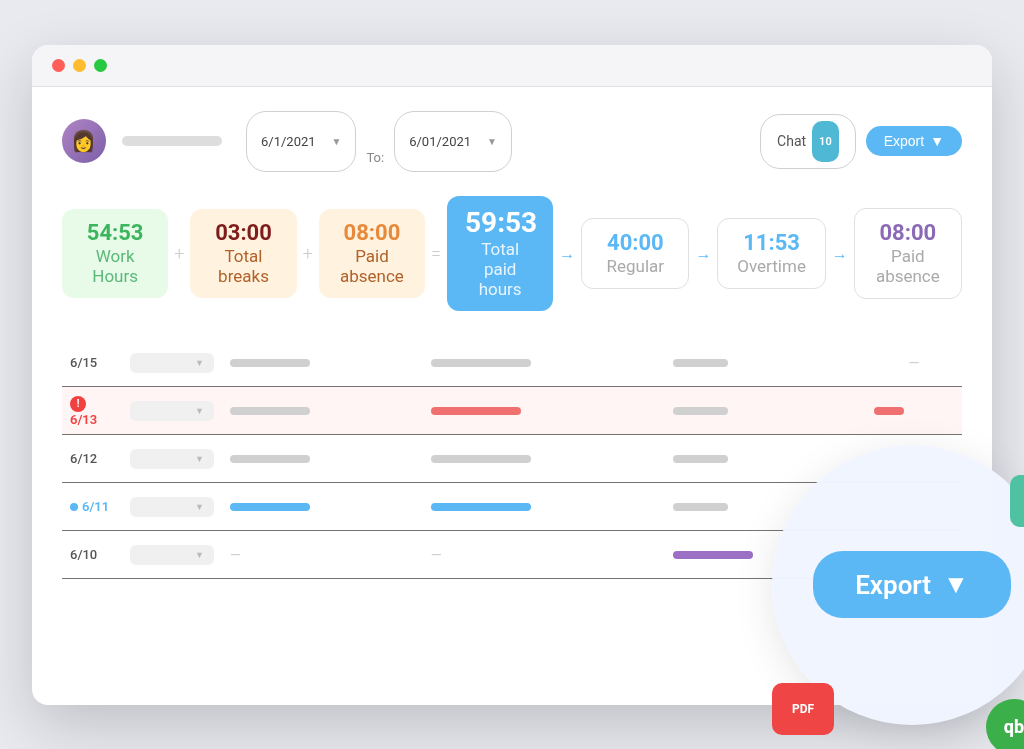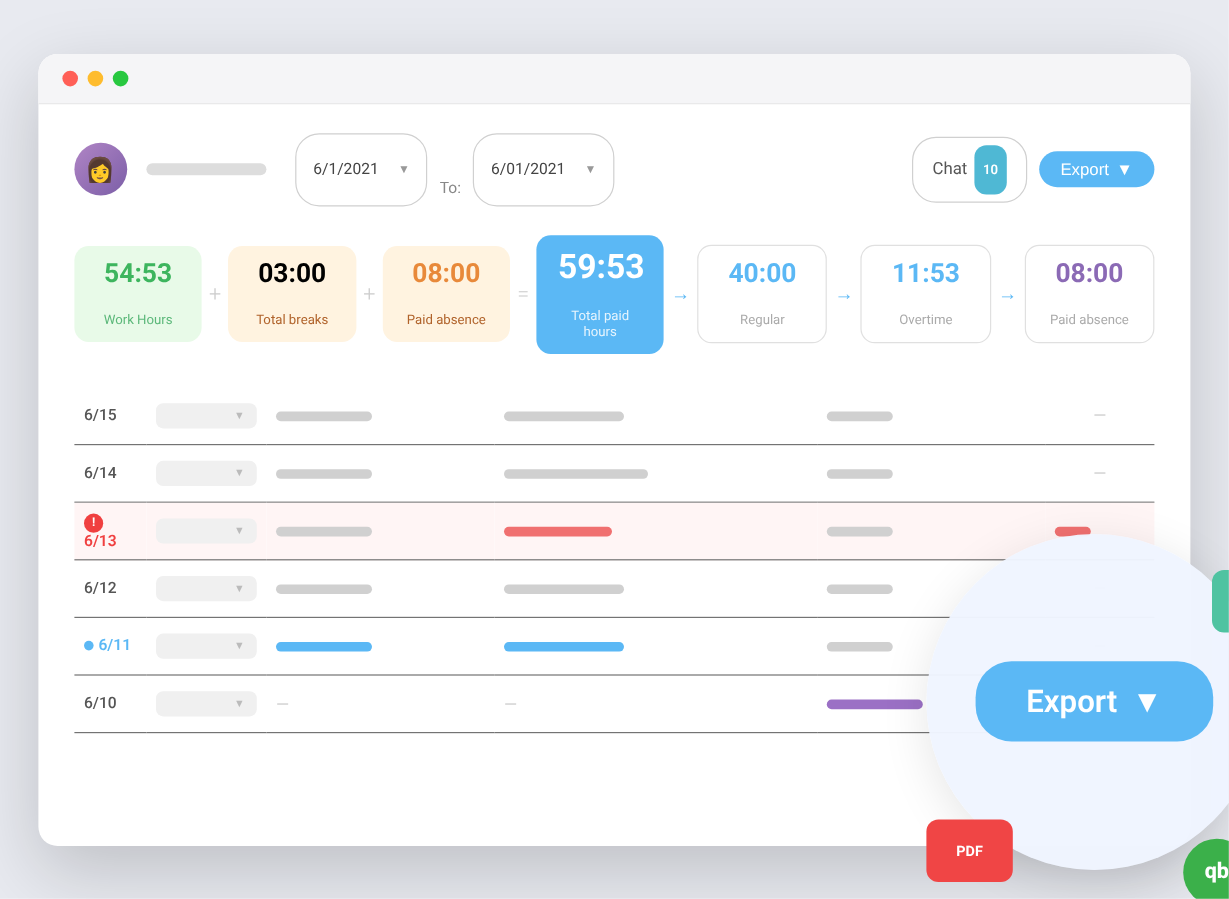--- a/index.html
+++ b/index.html
@@ -154,31 +154,31 @@
       min-width: 0;
     }
 
     .tile-value {
       font-size: 22px;
       font-weight: 700;
       line-height: 1.1;
     }
 
     .tile-label {
-      font-size: 11px;
-      margin-top: 19px;
+      font-size: 17px;
+      margin-top: 1px;
       font-weight: 400;
     }
 
     .tile-work { background: #e8fae8; }
     .tile-work .tile-value { color: #3db55e; }
     .tile-work .tile-label { color: #5cb87a; }
 
     .tile-unpaid { background: #fff3e0; }
-    .tile-unpaid .tile-value { color: #000000; }
+    .tile-unpaid .tile-value { color: #7f1d1d; }
     .tile-unpaid .tile-label { color: #b0622a; }
 
     .tile-paid-abs { background: #fff3e0; }
     .tile-paid-abs .tile-value { color: #e8893a; }
     .tile-paid-abs .tile-label { color: #b0622a; }
 
     .tile-total { background: #5bb8f5; }
     .tile-total .tile-value { color: #fff; font-size: 28px; }
     .tile-total .tile-label { color: rgba(255,255,255,0.85); }
 
@@ -341,21 +341,21 @@
       border-radius: 10px;
       display: flex; align-items: center; justify-content: center;
       color: #fff; font-size: 12px; font-weight: 700;
       pointer-events: all;
     }
 
     .export-icon-pdf {
       position: absolute;
       bottom: 30px;
       left: 40px;
-      width: 72px; height: 52px;
+      width: 62px; height: 52px;
       background: #f04545;
       border-radius: 10px;
       display: flex; align-items: center; justify-content: center;
       color: #fff; font-size: 12px; font-weight: 700;
       pointer-events: all;
     }
 
     .export-icon-qb {
       position: absolute;
       bottom: 10px;
@@ -458,39 +458,20 @@
               <div class="dropdown-mock">
                 <span></span>
                 <span class="dd-arrow">▼</span>
               </div>
             </td>
             <td class="bar-cell">
               <div class="bar bar-gray" style="width:80px"></div>
             </td>
             <td class="bar-cell">
               <div class="bar bar-gray" style="width:100px"></div>
-            </td>
-            <td class="bar-cell">
-              <div class="bar bar-gray" style="width:55px"></div>
-            </td>
-            <td class="dash-cell">—</td>
-          </tr>
-          <tr>
-            <td class="date-cell">6/14</td>
-            <td class="dropdown-cell">
-              <div class="dropdown-mock">
-                <span></span>
-                <span class="dd-arrow">▼</span>
-              </div>
-            </td>
-            <td class="bar-cell">
-              <div class="bar bar-gray" style="width:80px"></div>
-            </td>
-            <td class="bar-cell">
-              <div class="bar bar-gray" style="width:120px"></div>
             </td>
             <td class="bar-cell">
               <div class="bar bar-gray" style="width:55px"></div>
             </td>
             <td class="dash-cell">—</td>
           </tr>
           <tr class="row-error">
             <td class="date-cell error"><span class="error-icon">!</span>6/13</td>
             <td class="dropdown-cell">
               <div class="dropdown-mock">

